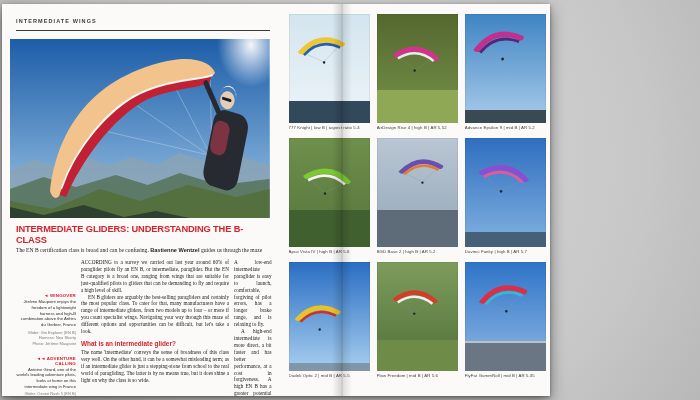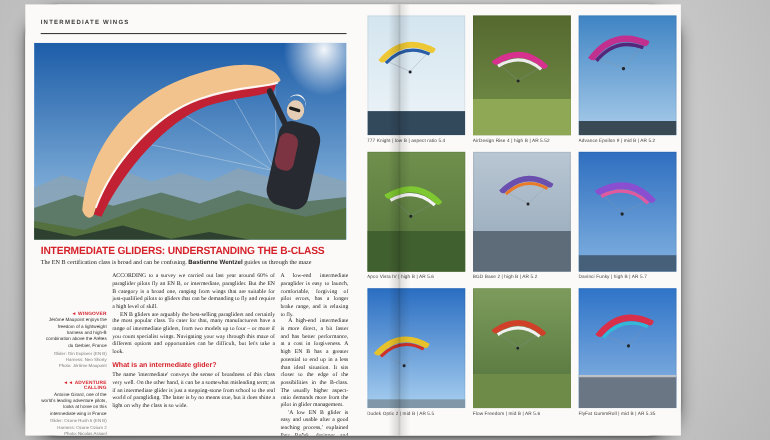--- a/index.html
+++ b/index.html
@@ -3,25 +3,24 @@
 <meta charset="utf-8">
 <style>
   html,body{margin:0;padding:0;}
   body{
     width:700px;height:400px;overflow:hidden;
     background:radial-gradient(circle at 50% 40%, #d9d9d9 0%, #c7c7c7 70%, #b8b8b8 100%);
     font-family:"Liberation Sans", sans-serif;
     -webkit-font-smoothing:antialiased;
   }
   .spread{
-    position:absolute;left:23px;top:4px;width:596px;height:392px;
+    position:absolute;left:2px;top:4px;width:548px;height:392px;
     background:#fdfdfc;
     box-shadow:0 5px 14px rgba(0,0,0,.45), 0 1px 3px rgba(0,0,0,.35);
     display:flex;
-    border-radius:31px;
   }
   .page{position:relative;width:340px;height:392px;overflow:hidden;background:#fbfaf8;}
   .fold{
     position:absolute;left:330px;top:0;width:20px;height:392px;z-index:5;pointer-events:none;
     background:linear-gradient(90deg, rgba(0,0,0,0) 0%, rgba(0,0,0,.14) 45%, rgba(0,0,0,.22) 50%, rgba(0,0,0,.10) 58%, rgba(0,0,0,0) 100%);
   }
   
   .page-left{padding:3px 4px 0 8px;box-sizing:border-box;}
   .kicker-row{
     margin:0 2px 0 6px;border-bottom:1px solid #3a3a3a;padding:2px 0 3px 0;

